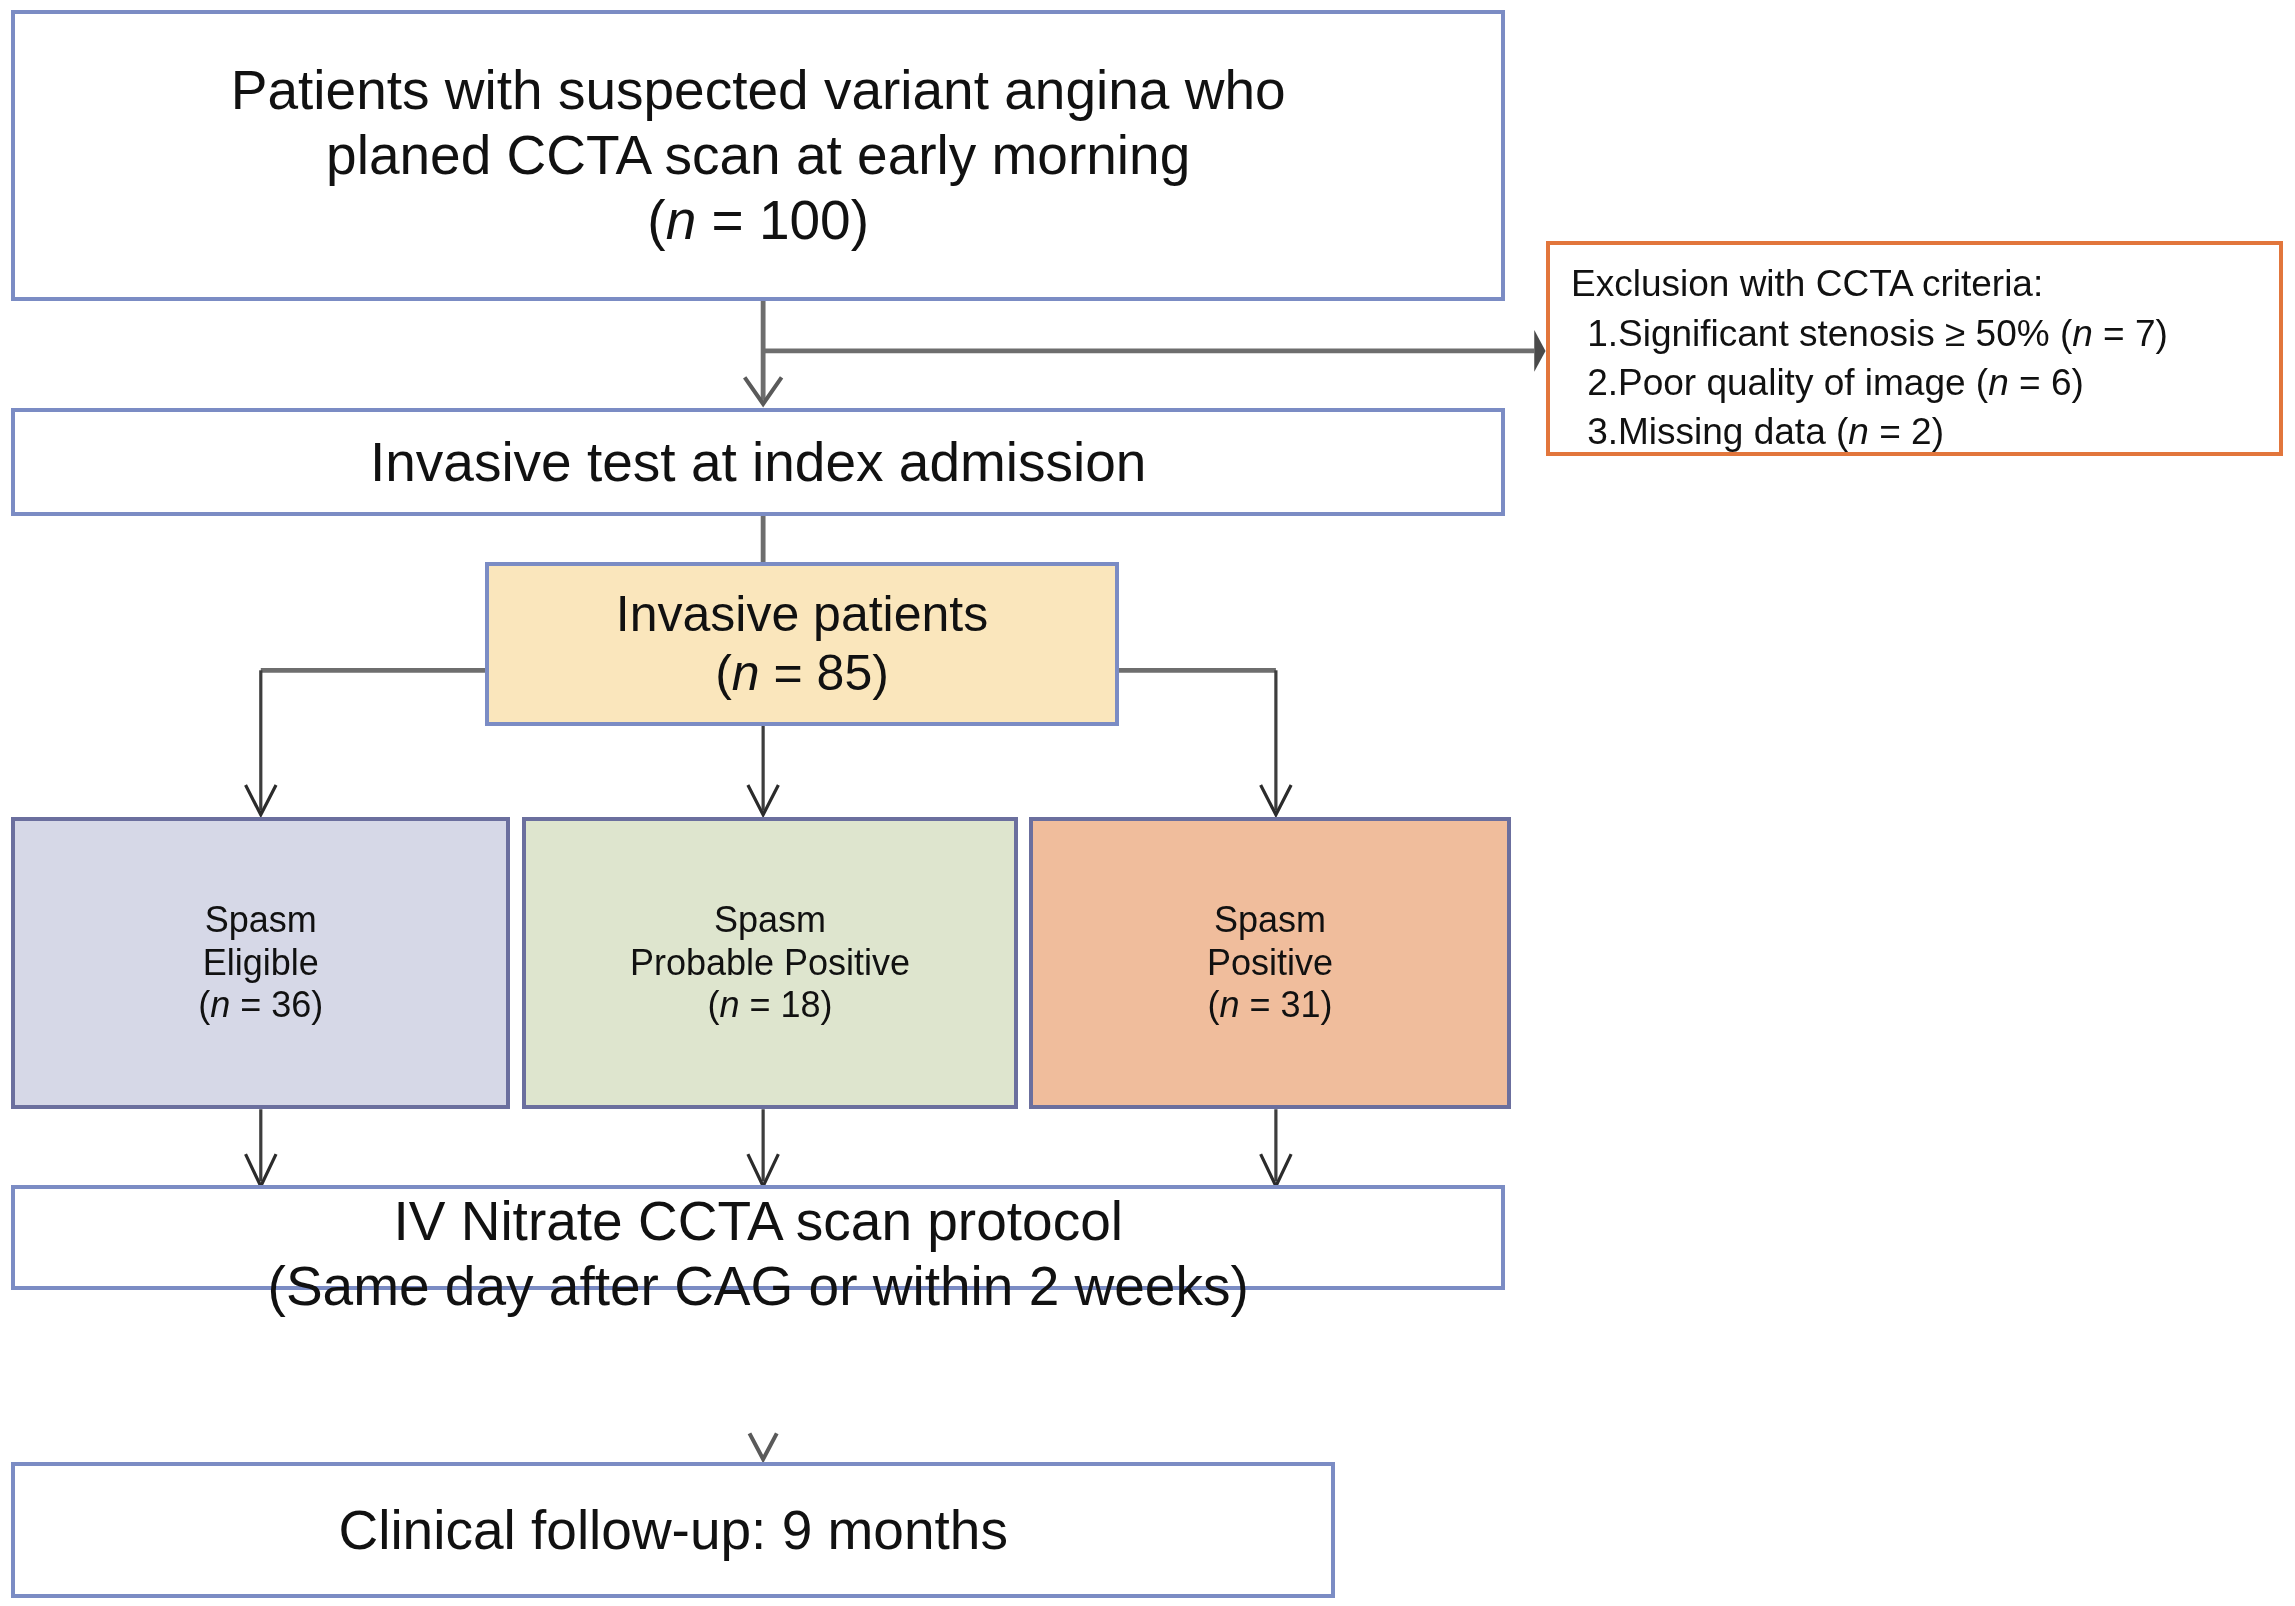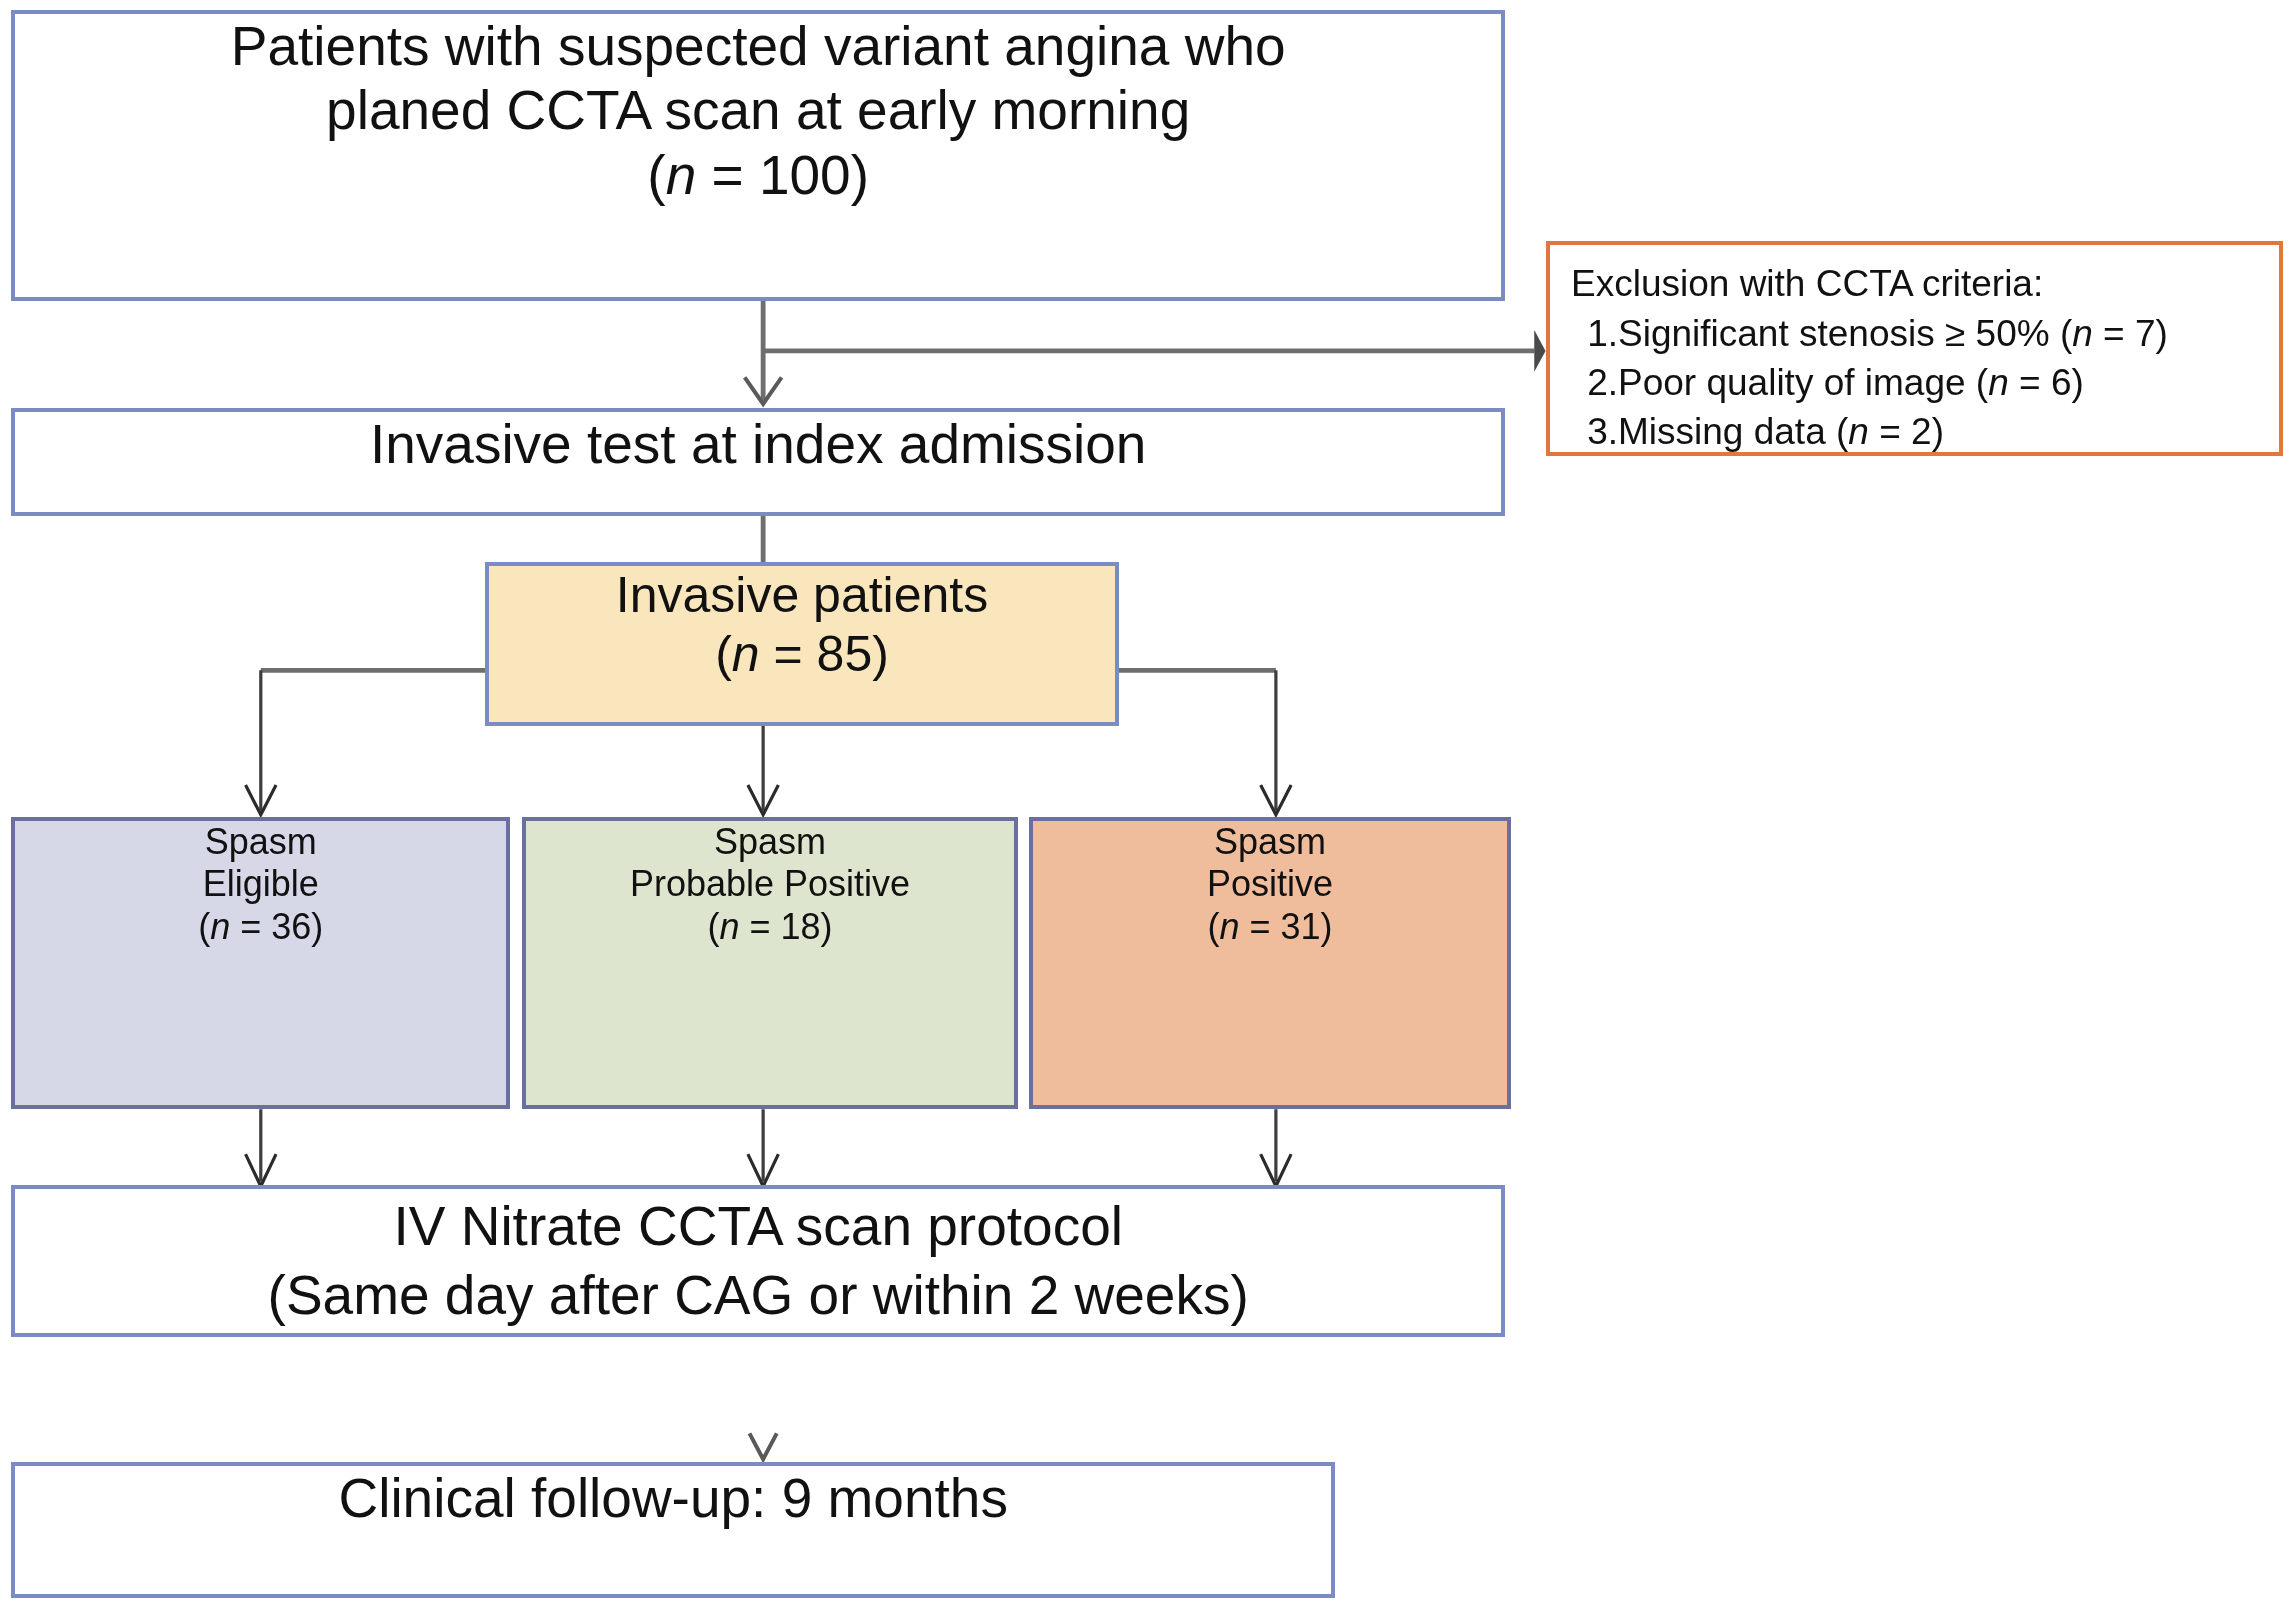--- a/index.html
+++ b/index.html
@@ -20,21 +20,21 @@
     overflow: hidden;
   }
 
   
   .node {
     position: absolute;
     box-sizing: border-box;
     display: flex;
     flex-direction: column;
     align-items: center;
-    justify-content: flex-start;
+    justify-content: center;
     text-align: center;
     line-height: 1.18;
     color: #111111;
   }
   .node .line {
     display: block;
     white-space: nowrap;
   }
 
   
@@ -156,21 +156,21 @@
     <span class="line">Probable Positive</span>
     <span class="line"><span>(</span><span class="ital">n</span><span> = 18)</span></span>
   </div>
 
   <div class="node box-salmon t-md" style="left:1029px; top:817px; width:482px; height:292px;">
     <span class="line">Spasm</span>
     <span class="line">Positive</span>
     <span class="line"><span>(</span><span class="ital">n</span><span> = 31)</span></span>
   </div>
 
-  <div class="node box-blue t-xl" style="left:11.2px; top:1185px; width:1494px; height:152px; justify-content:space-evenly;">
+  <div class="node box-blue t-xl" style="left:11.2px; top:1185px; width:1494px; height:105px; justify-content:space-evenly;">
     <span class="line">IV Nitrate CCTA scan protocol</span>
     <span class="line">(Same day after CAG or within 2 weeks)</span>
   </div>
 
   <div class="node box-blue t-xl" style="left:11.2px; top:1462px; width:1324px; height:136px;">
     <span class="line">Clinical follow-up: 9 months</span>
   </div>
 
 </div>
 

